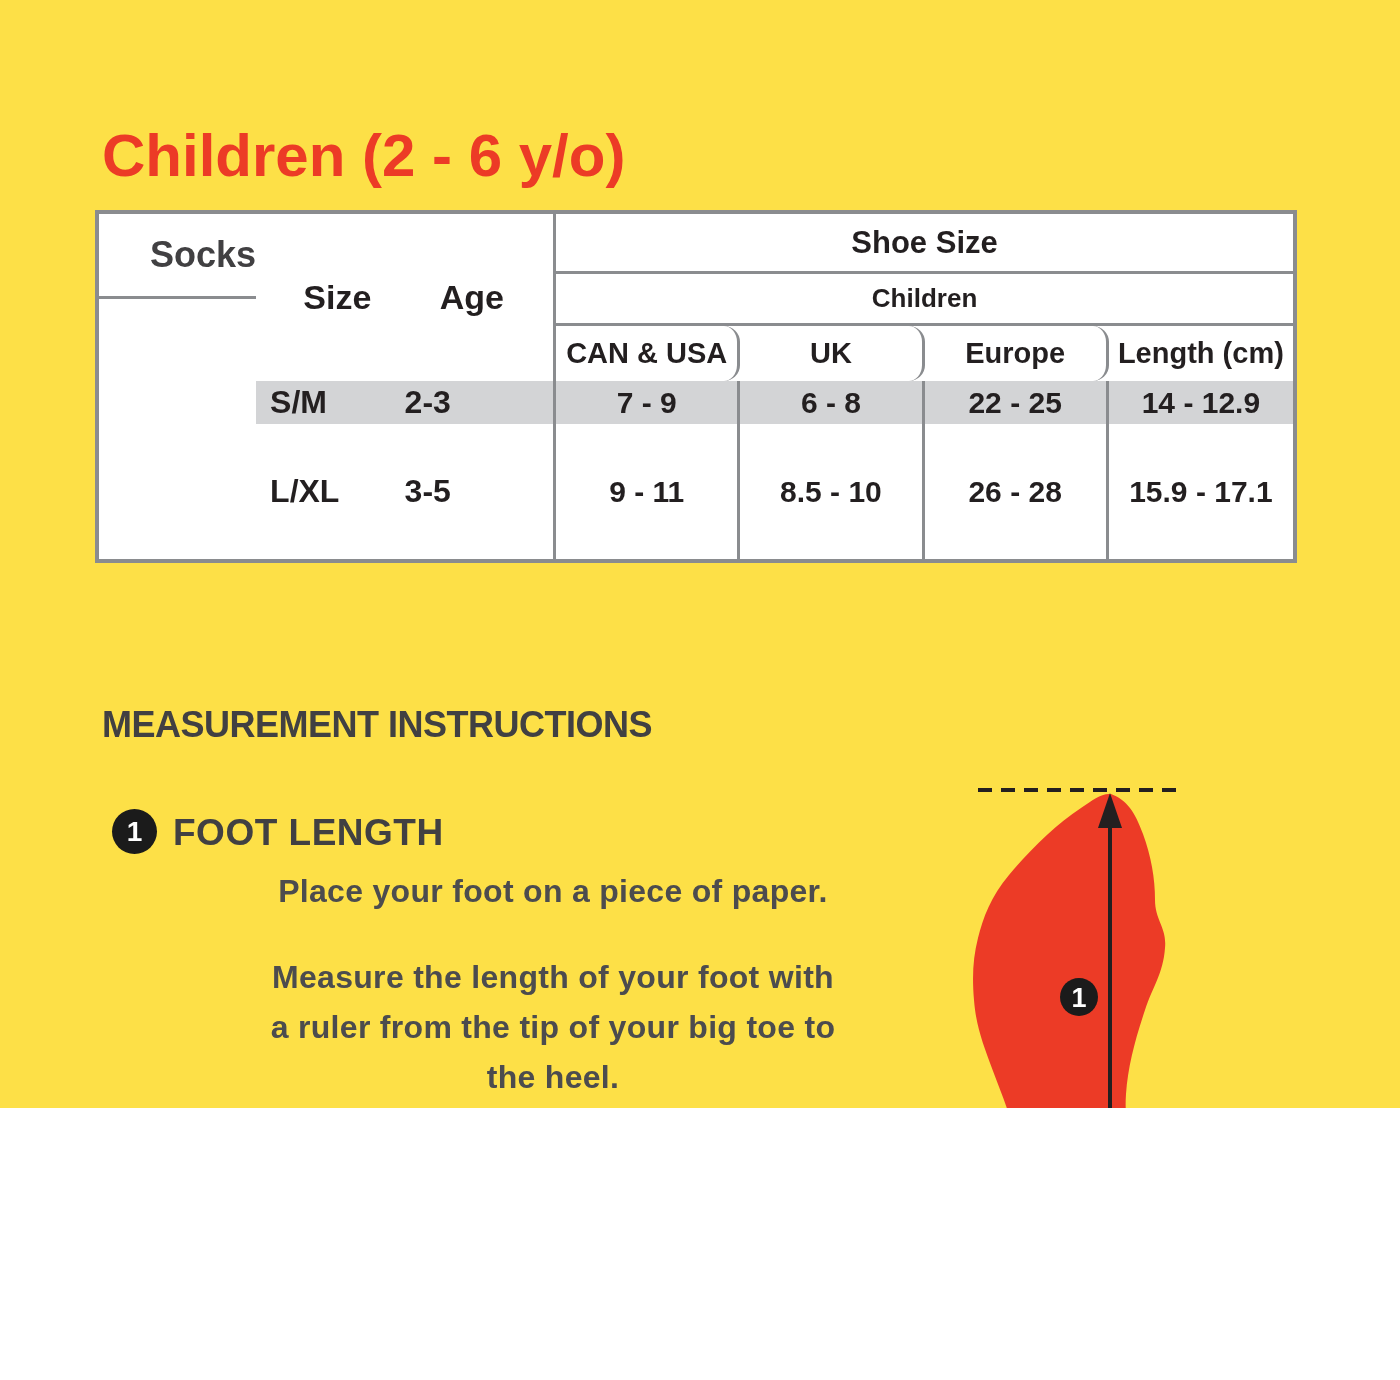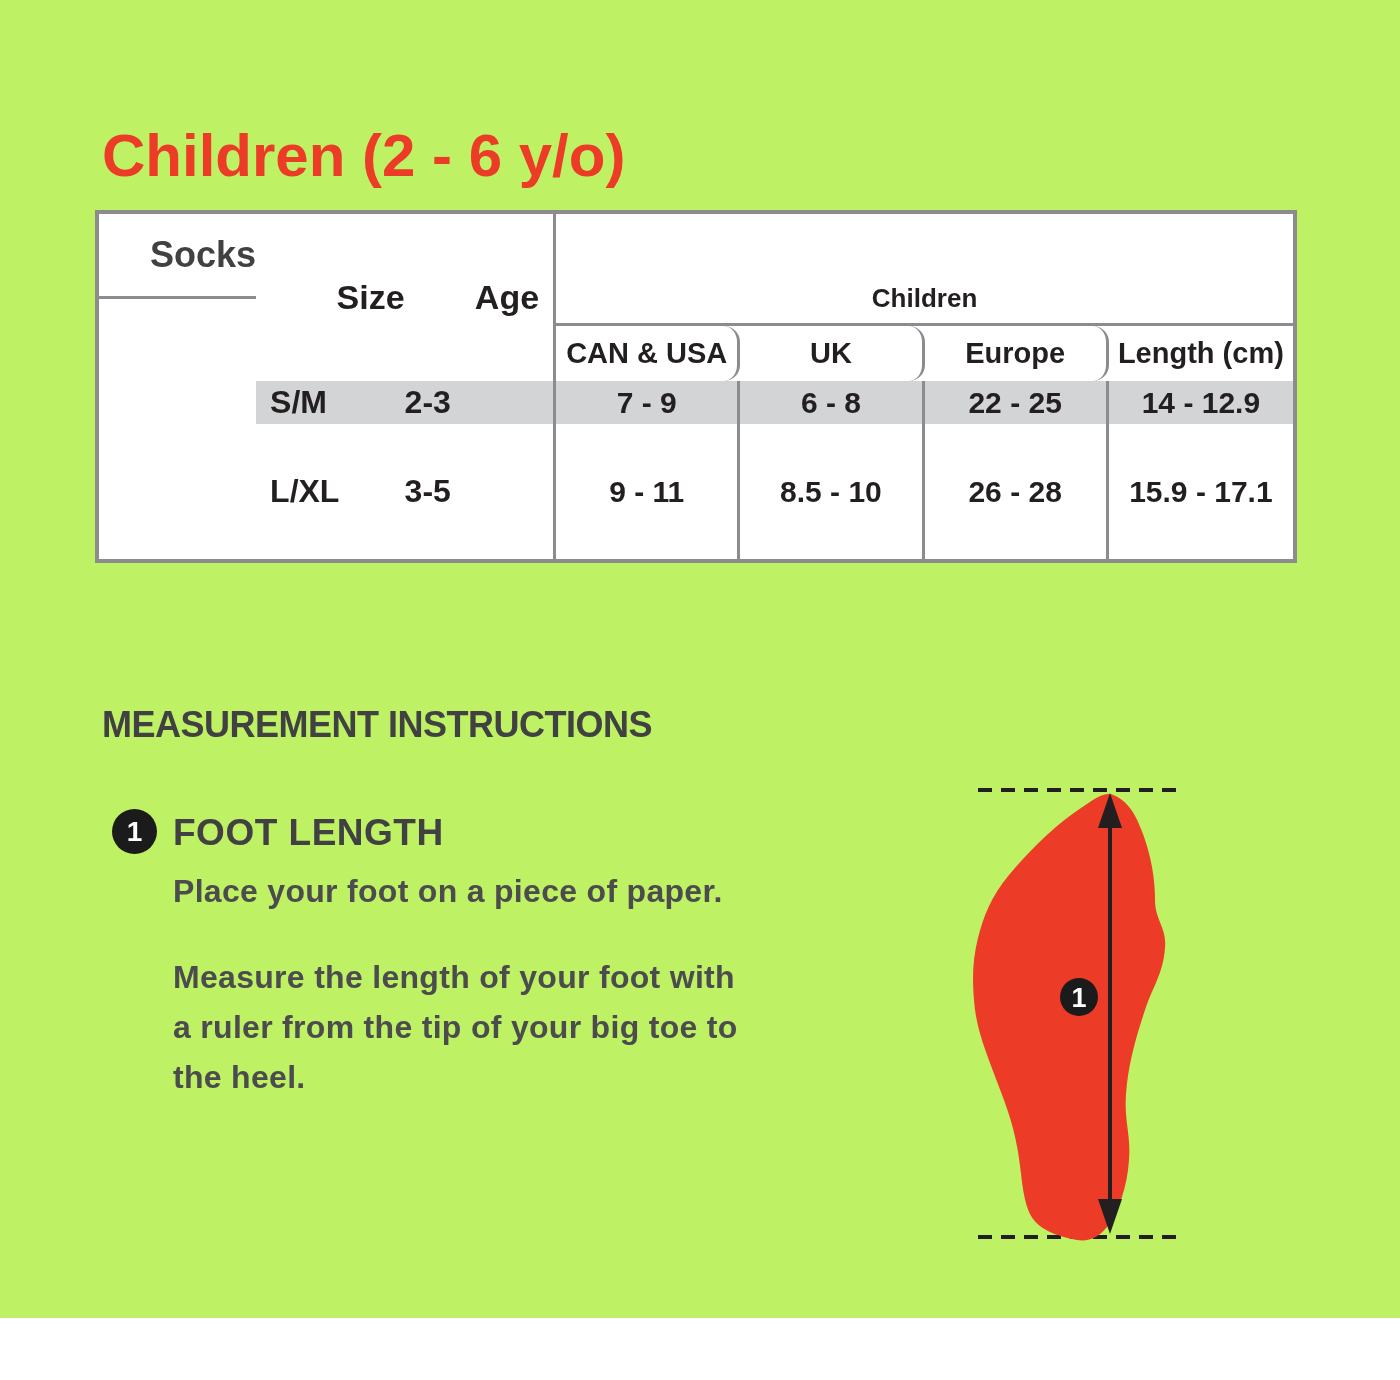--- a/index.html
+++ b/index.html
@@ -1,20 +1,20 @@
 <!DOCTYPE html>
 <html><head>
 <meta charset="utf-8">
 <style>
   html, body { margin: 0; padding: 0; background: #ffffff; }
   .canvas {
     position: relative;
     width: 1400px;
-    height: 1318px;
-    background: #bef264;
+    height: 1108px;
+    background: #fde047;
     font-family: "Liberation Sans", "DejaVu Sans", sans-serif;
     overflow: hidden;
   }
 
   
   .page-title {
     position: absolute;
     left: 102px;
     top: 126px;
     font-size: 60px;
@@ -55,21 +55,21 @@
     display: grid;
     grid-template-columns: 300px 1fr 1fr 1fr 1fr;
     grid-template-rows: 60px 52px 55px 43px 1fr;
   }
   .subgrid > div { box-sizing: border-box; display: flex; align-items: center; justify-content: center; }
   .cell-sizeage {
     grid-column: 1; grid-row: 1 / 4;
     border-right: 3px solid var(--border-gray);
     padding: 0 14px;
   }
-  .cell-sizeage span { flex: 1; text-align: right; font-size: 34px; font-weight: bold; }
+  .cell-sizeage span { flex: 1; text-align: center; font-size: 34px; font-weight: bold; }
   .cell-shoesize  { grid-column: 2 / 6; grid-row: 1; border-bottom: 3px solid var(--border-gray); font-size: 31px; font-weight: bold; }
   .cell-children  { grid-column: 2 / 6; grid-row: 2; border-bottom: 3px solid var(--border-gray); font-size: 26px; font-weight: bold; }
   .colhead { grid-row: 3; font-size: 29px; font-weight: bold; border-radius: 16px; }
   .vline   { border-right: 3px solid var(--border-gray); }
   .leftpair { padding: 0 14px; }
   .leftpair span { flex: 1; text-align: left; font-size: 32px; font-weight: bold; }
   .datacell { font-size: 30px; font-weight: bold; }
   .striped { background: var(--row-stripe); }
 
   
@@ -109,20 +109,21 @@
   .step-paragraphs {
     position: absolute;
     left: 173px;
     top: 866px;
     width: 760px;
     font-size: 32px;
     font-weight: bold;
     color: var(--body-text);
     line-height: 50px;
     letter-spacing: 0.3px;
+    text-align: center;
   }
   .step-paragraphs p { margin: 0; white-space: pre-line; }
   .step-paragraphs p.gap1 { margin-bottom: 36px; }
   .step-paragraphs p.gap2 { margin-bottom: 44px; }
 
   
   .foot-figure { position: absolute; left: 965px; top: 778px; width: 235px; height: 478px; }
   .foot-shape { fill: var(--accent-red); }
   .dash-line { stroke: var(--table-text); stroke-width: 4; stroke-dasharray: 14 9; }
   .arrow-line { stroke: #231F20; stroke-width: 4; }
@@ -145,20 +146,21 @@
 
   <div class="chart-table">
     <div class="socks-row">Socks</div>
     <div class="subgrid">
 
       <div class="cell-sizeage">
         <span>Size</span>
         <span>Age</span>
       </div>
 
+      <div class="cell-shoesize">Shoe Size</div>
       <div class="cell-children">Children</div>
 
       <div class="colhead vline" style="grid-column:2">CAN &amp; USA</div>
       <div class="colhead vline" style="grid-column:4">Europe</div>
       <div class="colhead vline" style="grid-column:3">UK</div>
       <div class="colhead" style="grid-column:5">Length (cm)</div>
 
       <div class="leftpair vline striped" style="grid-column:1;grid-row:4">
         <span>S/M</span>
         <span>2-3</span>

